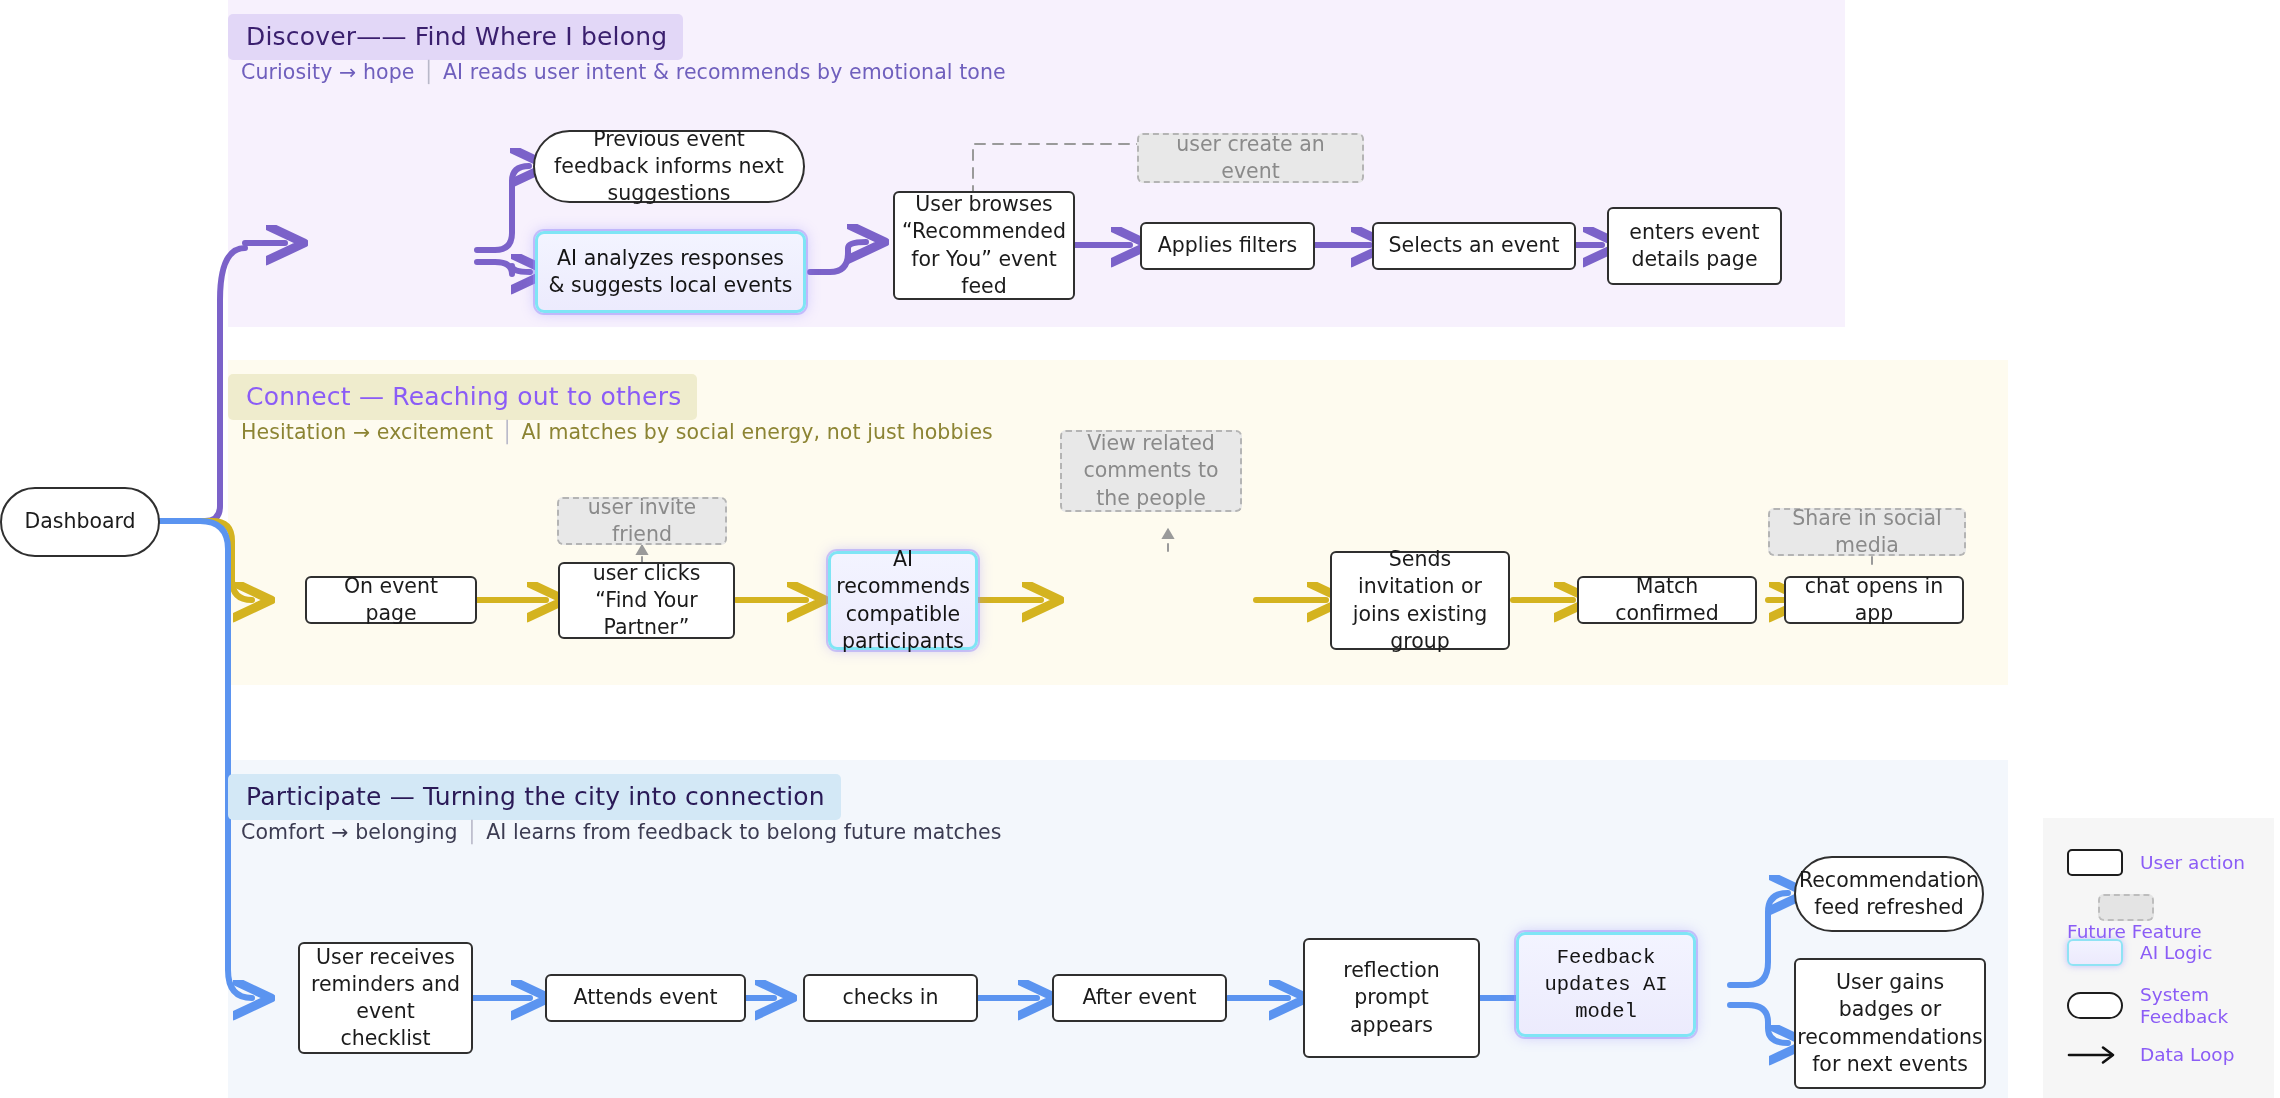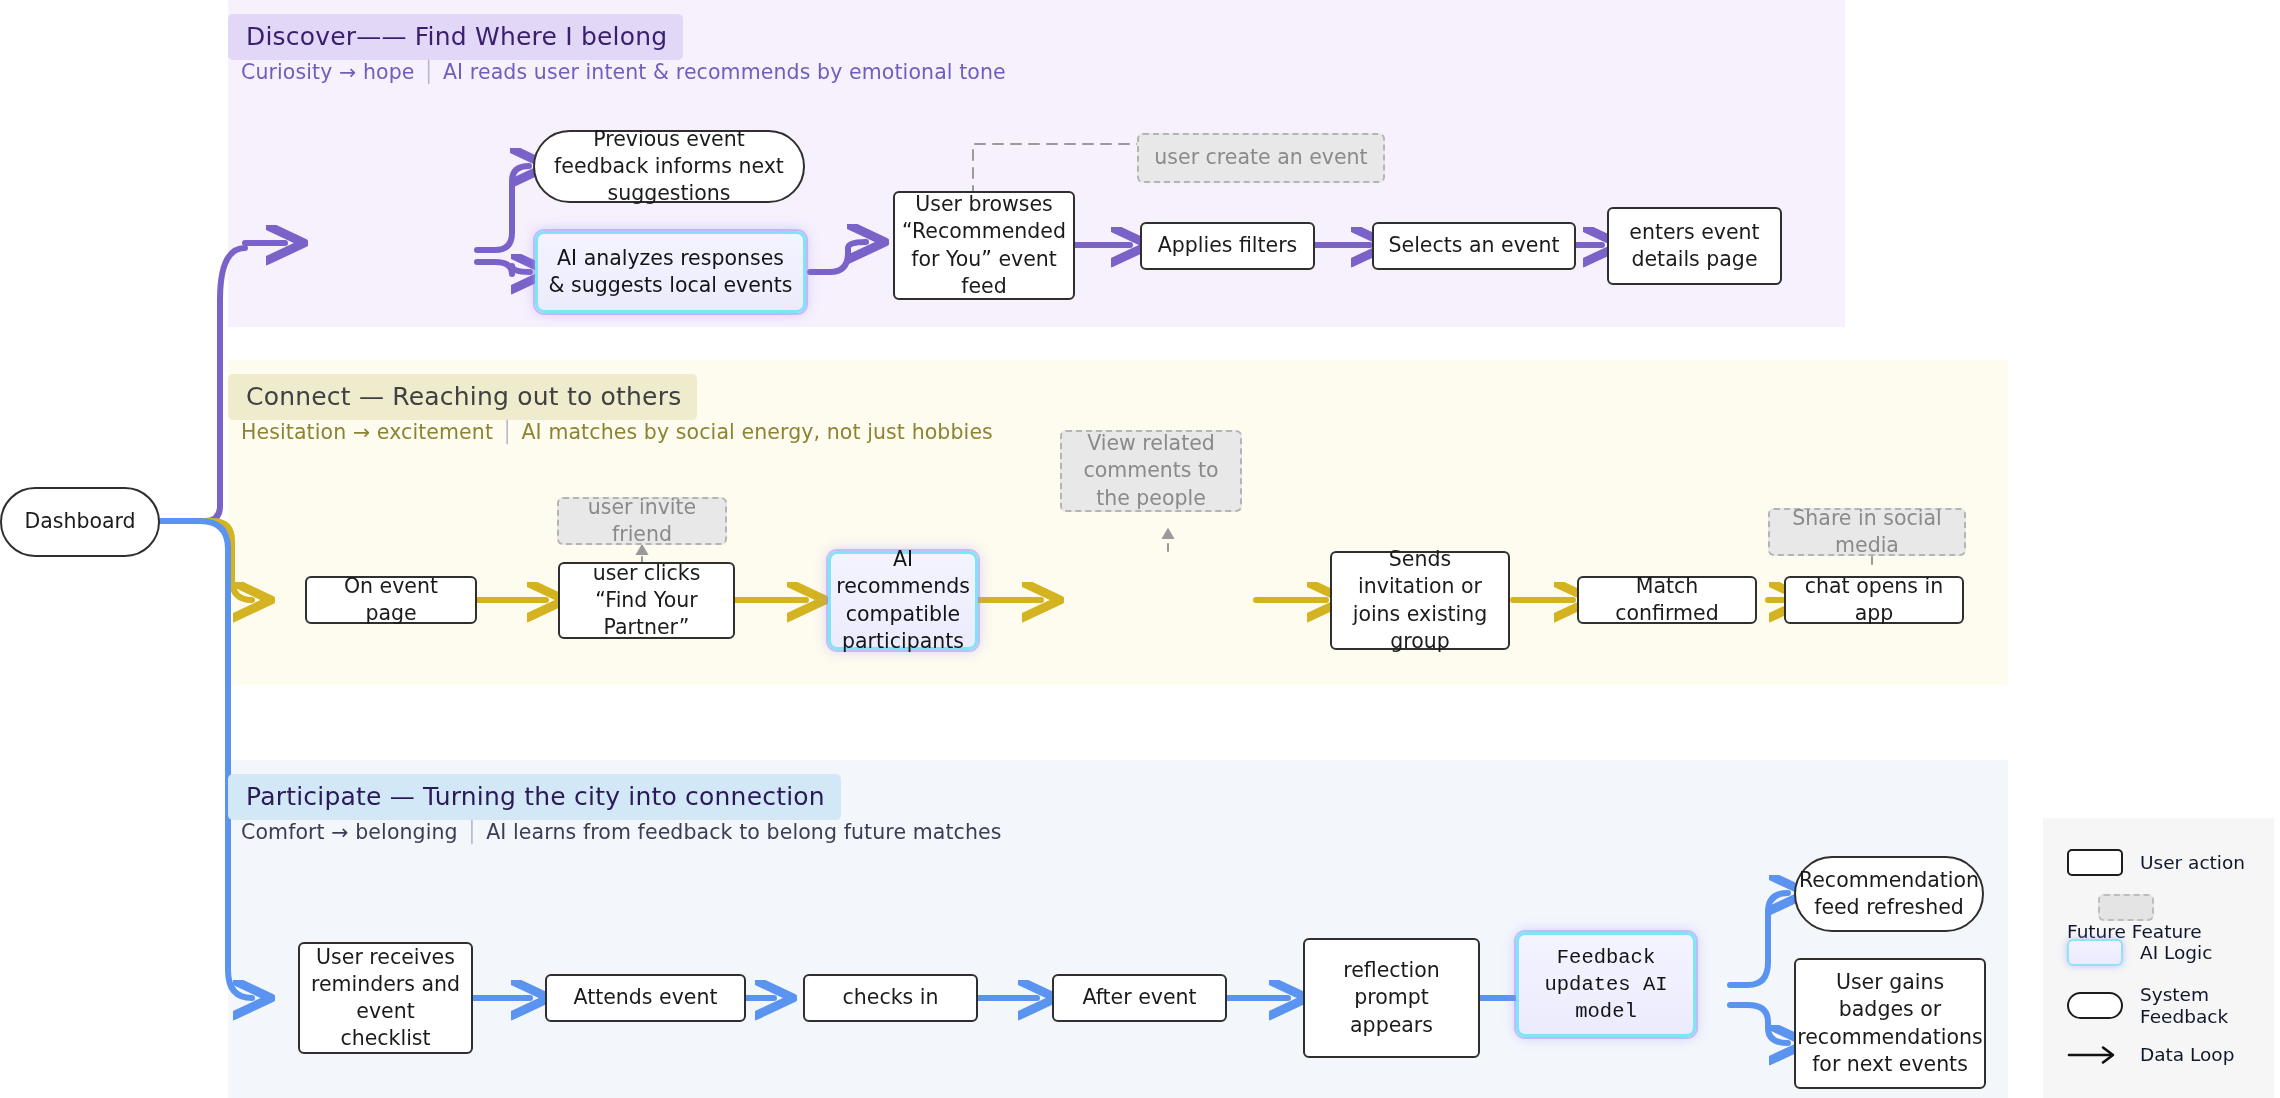--- a/index.html
+++ b/index.html
@@ -22,21 +22,21 @@
   .chip {
     position: absolute;
     font-family: "DejaVu Sans", sans-serif;
     font-size: 25px;
     letter-spacing: .2px;
     padding: 8px 16px 9px 18px;
     border-radius: 5px;
     white-space: nowrap;
   }
   .chip-discover    { left: 228px; top: 14px;  background: #e2d7f7; color: #3a1f6e; }
-  .chip-connect     { left: 228px; top: 374px; background: #efeccd; color: #404040; }
+  .chip-connect     { left: 228px; top: 374px; background: #efeccd; color: #8b5cf6; }
   .chip-participate { left: 228px; top: 774px; background: #d3e8f6; color: #2a1a57; }
 
   .sub {
     position: absolute;
     font-size: 20.5px;
     white-space: nowrap;
     letter-spacing: .1px;
   }
   .sub-discover    { left: 241px; top: 60px;  color: #6f5fbd; }
   .sub-connect     { left: 241px; top: 420px; color: #8c8433; }
@@ -74,21 +74,21 @@
   #wires { position: absolute; left: 0; top: 0; width: 2280px; height: 1098px; pointer-events: none; }
 
   
   .legend {
     position: absolute; left: 2043px; top: 818px;
     width: 231px; height: 280px;
     background: #f6f6f6;
   }
   .legend-row { position: absolute; display: flex; align-items: center; }
   .legend-label {
-    font-size: 18.5px; color: #0f172a; line-height: 1.18;
+    font-size: 18.5px; color: #8b5cf6; line-height: 1.18;
     font-family: "DejaVu Sans", sans-serif;
   }
   .sw { width: 56px; height: 27px; margin-right: 17px; flex: 0 0 auto; }
   .sw-user   { background:#fff; border:2px solid #1d1d1d; border-radius:5px; }
   .sw-future { background:#e4e4e4; border:2px dashed #bdbdbd; border-radius:6px; }
   .sw-ai     { background:linear-gradient(180deg,#f2f3ff,#eceafd); border:2px solid #8fe3f4;
                border-radius:6px; box-shadow:0 0 7px rgba(150,140,250,.55); }
   .sw-sys    { background:#fff; border:2px solid #1d1d1d; border-radius:999px; }
   .sw-loop   { position: relative; }
 </style>
@@ -184,21 +184,21 @@
     <span>Comfort → belonging</span><span class="div">│</span><span>AI learns from feedback to belong future matches</span>
   </div>
 
 
   <div class="node pill" style="left:533px; top:130px; width:272px; height:73px;">Previous event feedback informs next suggestions</div>
 
   <div class="node ai" style="left:535px; top:231px; width:271px; height:82px;">AI analyzes responses &amp; suggests local events</div>
 
   <div class="node" style="left:893px; top:191px; width:182px; height:109px;">User browses “Recommended for You” event feed</div>
 
-  <div class="node ghost" style="left:1137px; top:133px; width:248px; height:50px;">user create an event</div>
+  <div class="node ghost" style="left:1137px; top:133px; width:227px; height:50px;">user create an event</div>
 
   <div class="node" style="left:1140px; top:222px; width:175px; height:48px;">Applies filters</div>
 
   <div class="node" style="left:1372px; top:222px; width:204px; height:48px;">Selects an event</div>
 
   <div class="node" style="left:1607px; top:207px; width:175px; height:78px;">enters event details page</div>
 
   <div class="node" style="left:305px; top:576px; width:172px; height:48px;">On event page</div>
 
   <div class="node ghost" style="left:557px; top:497px; width:170px; height:48px;">user invite friend</div>

